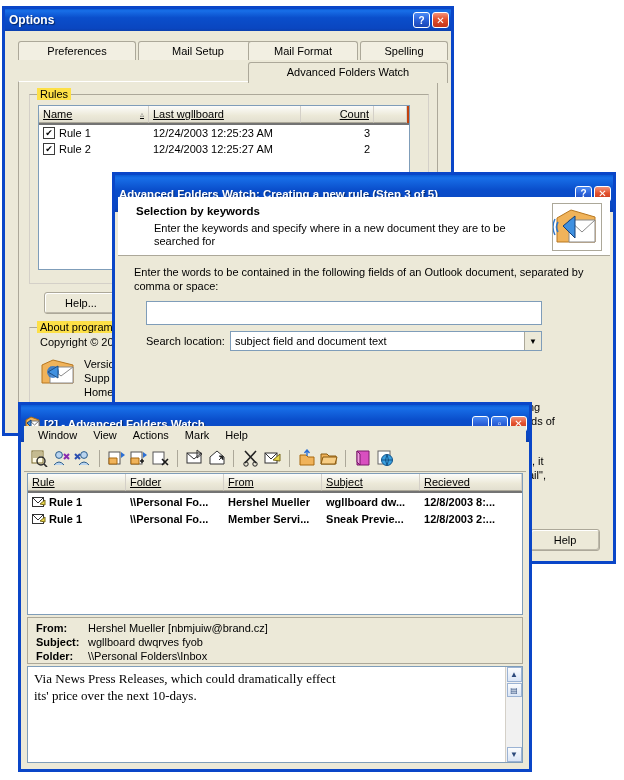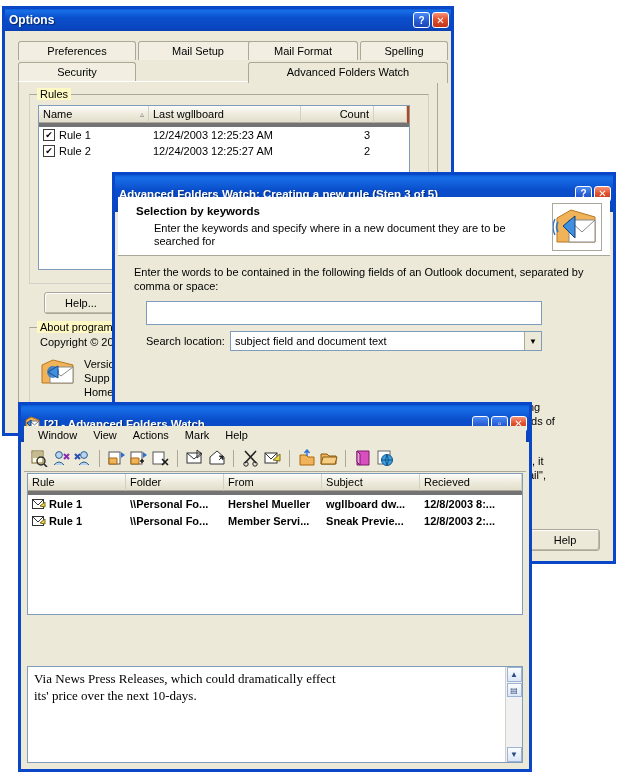--- a/index.html
+++ b/index.html
@@ -27,24 +27,24 @@
   .tabstrip{position:absolute;left:10px;top:10px;right:10px;height:40px;}
   .tab{position:absolute;height:19px;line-height:18px;text-align:center;font-size:11px;
        background:#f2efe2;border:1px solid #aca899;border-bottom:none;border-radius:3px 3px 0 0;
        box-sizing:border-box;}
   .tab.row2{top:21px;}
   .tab.active{background:#ece9d8;border-color:#aca899;z-index:5;height:21px;line-height:19px;}
   .tabpanel{position:absolute;left:10px;top:50px;right:10px;bottom:8px;
        background:#ece9d8;border:1px solid #aca899;border-top:1px solid #fff;}
 
   .groupbox{position:absolute;border:1px solid #d4d0c8;border-top-color:#aca899;}
-  .group-label{position:absolute;top:-7px;left:7px;background:#fef9c3;padding:0 3px;font-size:11px;}
+  .group-label{position:absolute;top:-7px;left:7px;background:#fde047;padding:0 3px;font-size:11px;}
 
   .listview{position:absolute;background:#fff;border:1px solid #7f9db9;overflow:hidden;}
-  .lv-head{display:flex;height:17px;background:#c2410c;border-bottom:4px solid #737373;}
+  .lv-head{display:flex;height:17px;background:#c2410c;border-bottom:2px solid #737373;text-decoration:underline;}
   .lv-th{border-right:1px solid #d4d0c8;border-bottom:1px solid #aca899;
     background:linear-gradient(180deg,#fcfcfa 0%,#ece9d8 60%,#e2dfd0 100%);
     padding:1px 4px;font-size:11px;box-sizing:border-box;display:flex;align-items:center;
     white-space:nowrap;overflow:hidden;}
   .lv-row{display:flex;height:16px;align-items:center;font-size:11px;}
   .lv-td{padding:0 4px;box-sizing:border-box;white-space:nowrap;overflow:hidden;display:flex;align-items:center;}
   .chk{width:10px;height:10px;border:1px solid #3c3c3c;background:#fff;margin-right:4px;
     display:inline-flex;align-items:center;justify-content:center;font-size:9px;line-height:1;flex:none;}
 
   .btn{background:#ece9d8;border:1px solid #aca899;border-radius:3px;
@@ -114,21 +114,20 @@
     </span>
   </div>
 
   <div class="opt-body">
 
     <div class="tabstrip">
       <div class="tab" style="left:0;width:118px;">Preferences</div>
       <div class="tab" style="left:120px;width:120px;">Mail Setup</div>
       <div class="tab" style="left:230px;width:110px;">Mail Format</div>
       <div class="tab" style="left:342px;width:88px;">Spelling</div>
-      <div class="tab row2" style="left:0;width:118px;">Security</div>
       <div class="tab row2 active" style="left:230px;width:200px;">Advanced Folders Watch</div>
     </div>
 
     <div class="tabpanel">
 
       <div class="groupbox" style="left:10px;top:12px;width:398px;height:188px;">
         <span class="group-label">Rules</span>
 
         <div class="listview" style="left:8px;top:10px;width:370px;height:163px;">
           <div class="lv-head">
@@ -398,20 +397,34 @@
           </span>
           <span>Rule 1</span>
         </div>
         <div class="lv-td" style="width:100px;">\\Personal Fo...</div>
         <div class="lv-td" style="width:100px;">Member Servi...</div>
         <div class="lv-td" style="width:100px;">Sneak Previe...</div>
         <div class="lv-td" style="width:104px;">12/8/2003 2:...</div>
       </div>
     </div>
 
+    <div class="prev-head">
+      <div class="ph-line">
+        <span class="ph-lbl">From:</span>
+        <span>Hershel Mueller [nbmjuiw@brand.cz]</span>
+      </div>
+      <div class="ph-line">
+        <span class="ph-lbl">Subject:</span>
+        <span>wgllboard dwqrves fyob</span>
+      </div>
+      <div class="ph-line">
+        <span class="ph-lbl">Folder:</span>
+        <span>\\Personal Folders\Inbox</span>
+      </div>
+    </div>
 
     <div class="prev-body">
       <div class="prev-text">
         <div>Via News Press Releases, which could dramatically effect</div>
         <div>its' price over the next 10-days.</div>
       </div>
       <div class="vscroll">
         <div class="sb-btn">▲</div>
         <div class="sb-thumb">▤</div>
         <div class="sb-space"></div>

